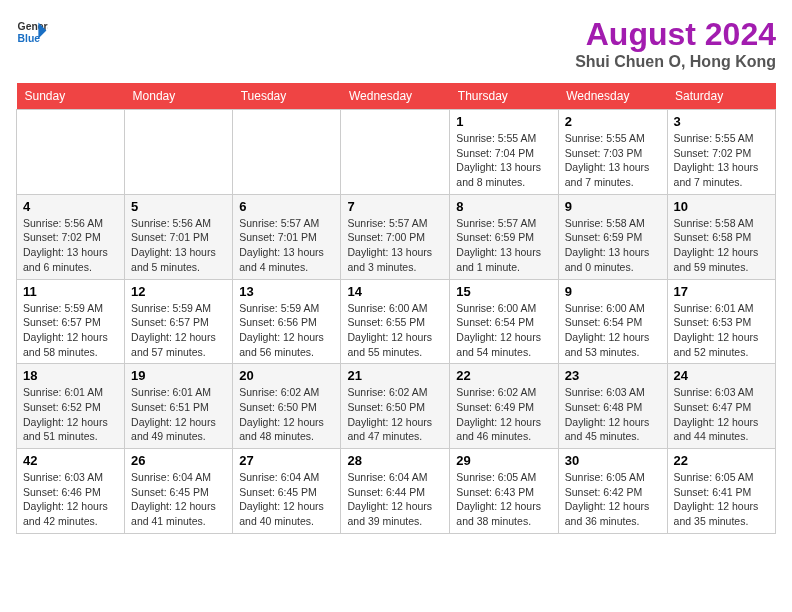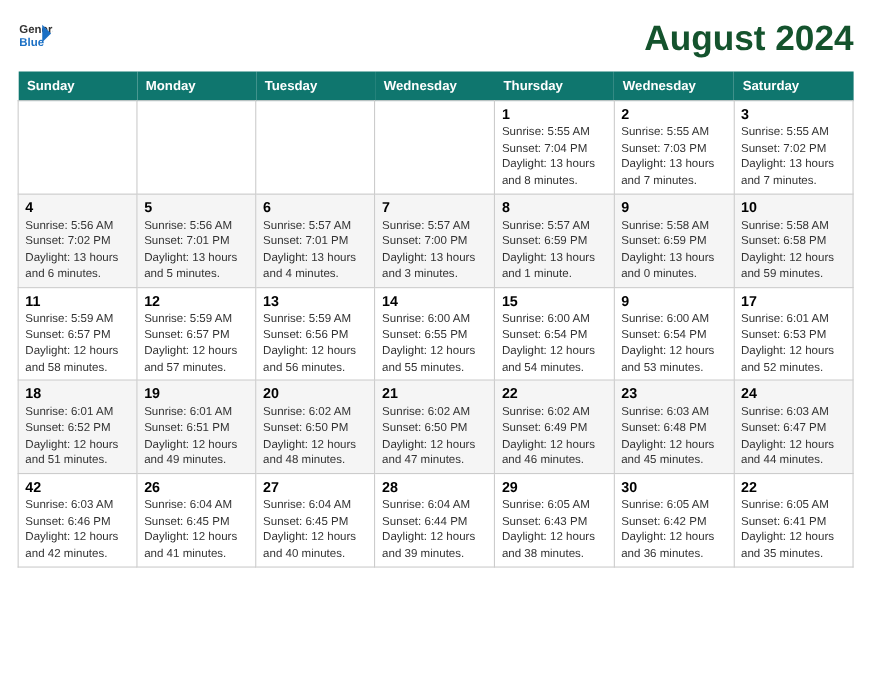--- a/index.html
+++ b/index.html
@@ -24,39 +24,39 @@
     .logo-icon {
       width: 32px;
       height: 32px;
     }
     .title-block {
       text-align: right;
     }
     .title-block h1 {
       font-size: 32px;
       font-weight: bold;
-      color: #14532d;
+      color: #a21caf;
     }
     .title-block h2 {
       font-size: 16px;
       font-weight: bold;
       color: #555;
     }
     table {
       width: 100%;
       border-collapse: collapse;
       font-size: 11px;
     }
     thead tr th {
-      background-color: #0f766e;
+      background-color: #ef4444;
       color: #fff;
       text-align: left;
       padding: 6px 8px;
       font-size: 12px;
-      font-weight: bold;
+      font-weight: normal;
     }
     tbody tr td {
       border: 1px solid #ccc;
       vertical-align: top;
       padding: 4px 6px;
       height: 80px;
       width: 110px;
       background: #fff;
     }
     tbody tr:nth-child(even) td {
@@ -82,20 +82,21 @@
 <div class="header">
   <div class="logo">
     <svg class="logo-icon" viewBox="0 0 40 40" xmlns="http://www.w3.org/2000/svg">
       <text x="2" y="18" font-size="13" font-weight="bold" fill="#333">General</text>
       <text x="2" y="32" font-size="13" font-weight="bold" fill="#1a6fc4">Blue</text>
       <polygon points="28,8 38,18 28,28" fill="#1a6fc4"></polygon>
     </svg>
   </div>
   <div class="title-block">
     <h1>August 2024</h1>
+    <h2>Shui Chuen O, Hong Kong</h2>
   </div>
 </div>
 
 <table>
   <thead>
     <tr>
       <th>Sunday</th>
       <th>Monday</th>
       <th>Tuesday</th>
       <th>Wednesday</th>

